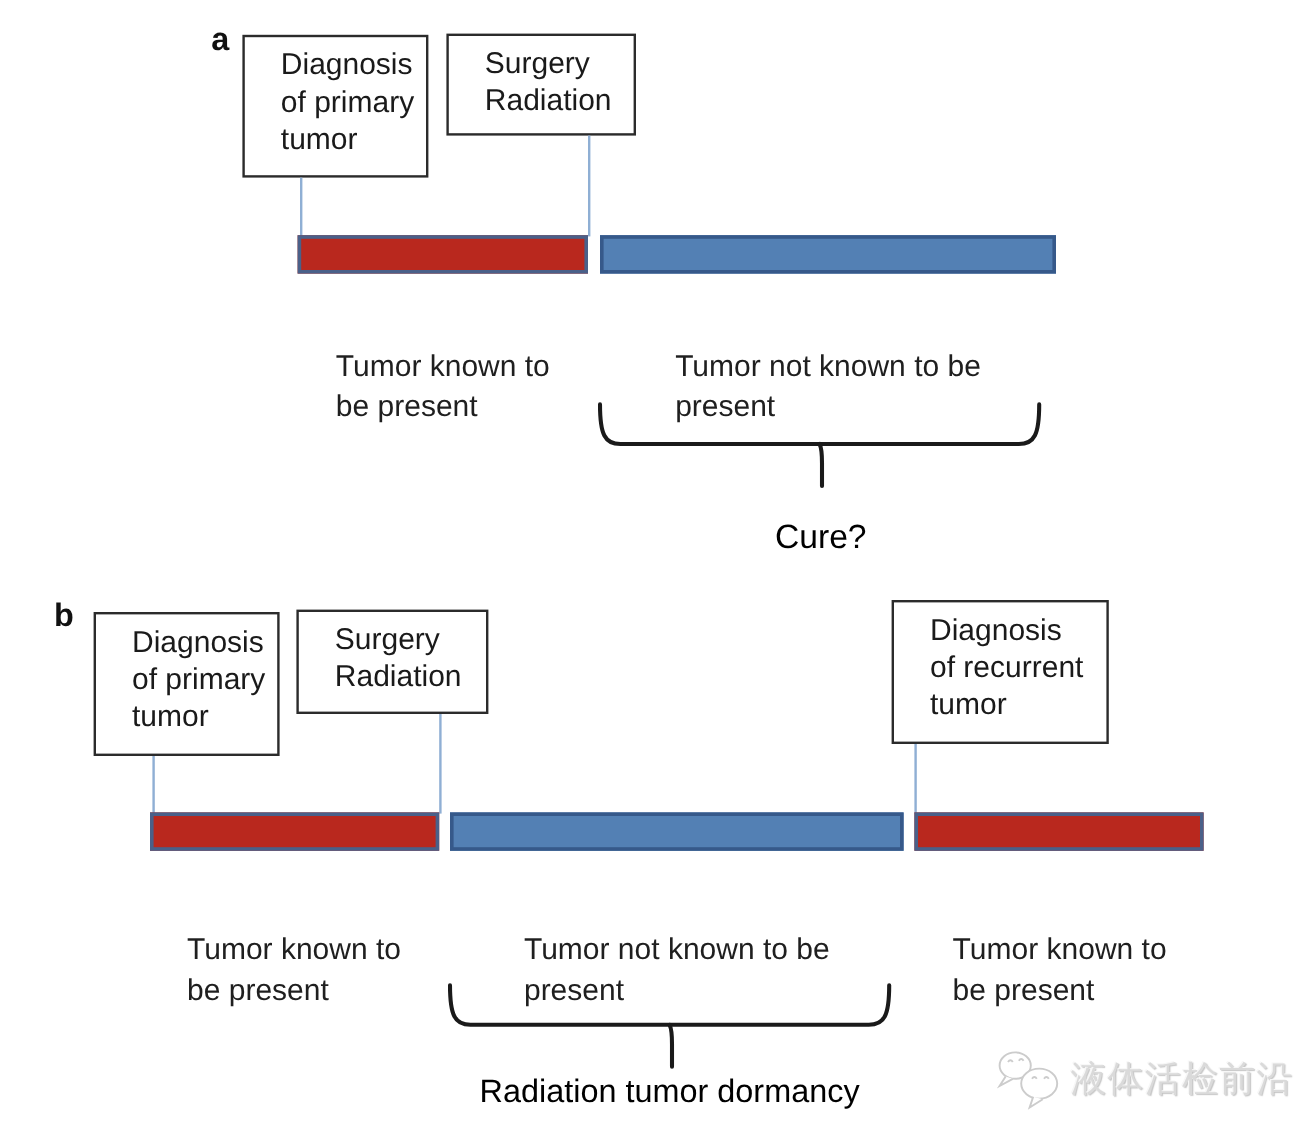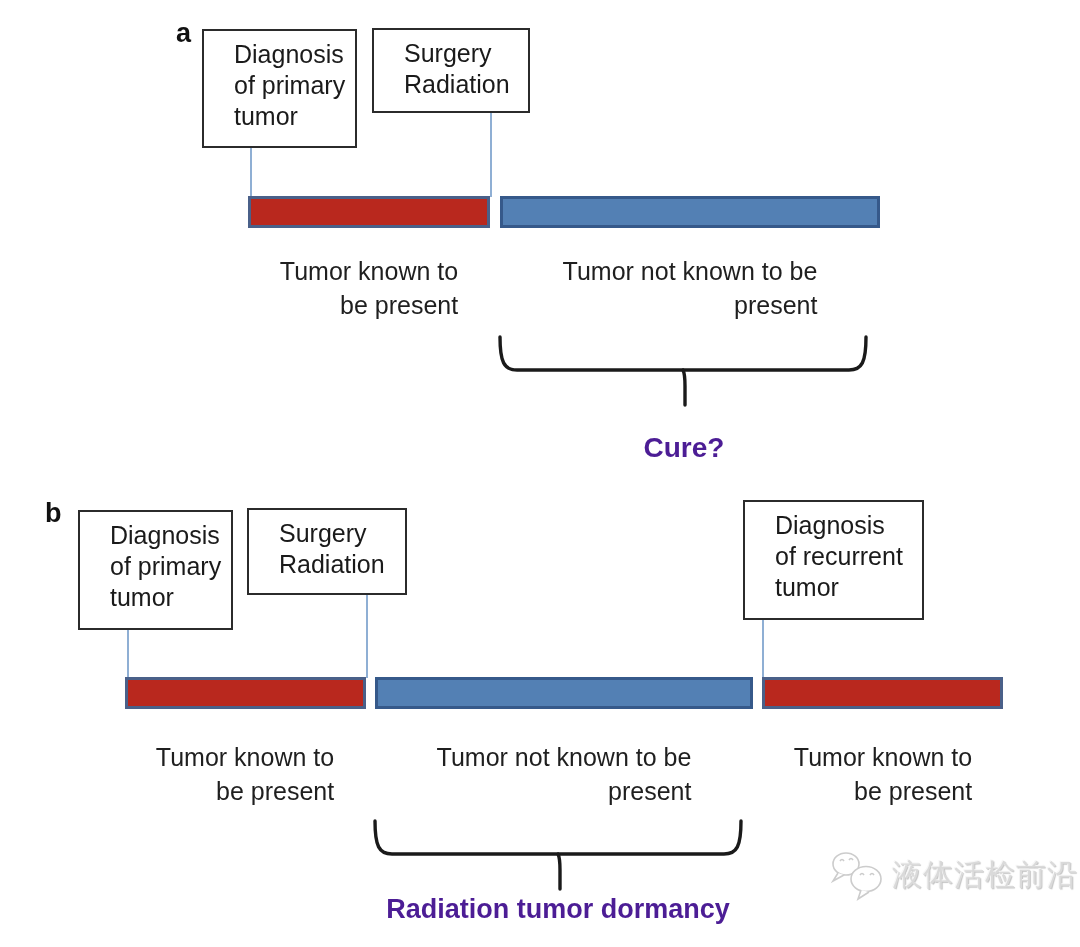--- a/index.html
+++ b/index.html
@@ -34,38 +34,39 @@
     position:absolute;
     box-sizing:border-box;
     height:32px;
     border:3px solid #44608c;
   }
   .bar-red{background:#b9281e;border-color:#4a6089;}
   .bar-blue{background:#5380b4;border-color:#36598a;}
   .bar-label{
     position:absolute;
     transform:translateX(-50%);
-    text-align:right;
+    text-align:left;
     white-space:pre-line;
     font-size:25px;line-height:34px;
     color:#1f1f1f;
+    margin-top:34px;
   }
   .brace{position:absolute;}
   .brace path{stroke:#1a1a1a;stroke-width:3.4;fill:none;stroke-linecap:round;stroke-linejoin:round;}
   .brace-caption{
     position:absolute;
     transform:translateX(-50%);
-    font-weight:bold;
-    color:#4c1d95;
+    font-weight:normal;
+    color:#000000;
     white-space:nowrap;
   }
   .caption-a{font-size:28px;}
   .caption-b{font-size:27px;}
   .watermark{
-    position:absolute;left:824px;top:844px;
+    position:absolute;left:824px;top:868px;
     display:flex;align-items:center;
   }
   .watermark-text{
     font-size:30px;
     color:#dadada;
     letter-spacing:1px;
     text-shadow:-1px -1px 0 #f7f7f7, 1px 1px 1px #c4c4c4;
     white-space:nowrap;
   }
   .wechat-logo{margin-right:4px;}

